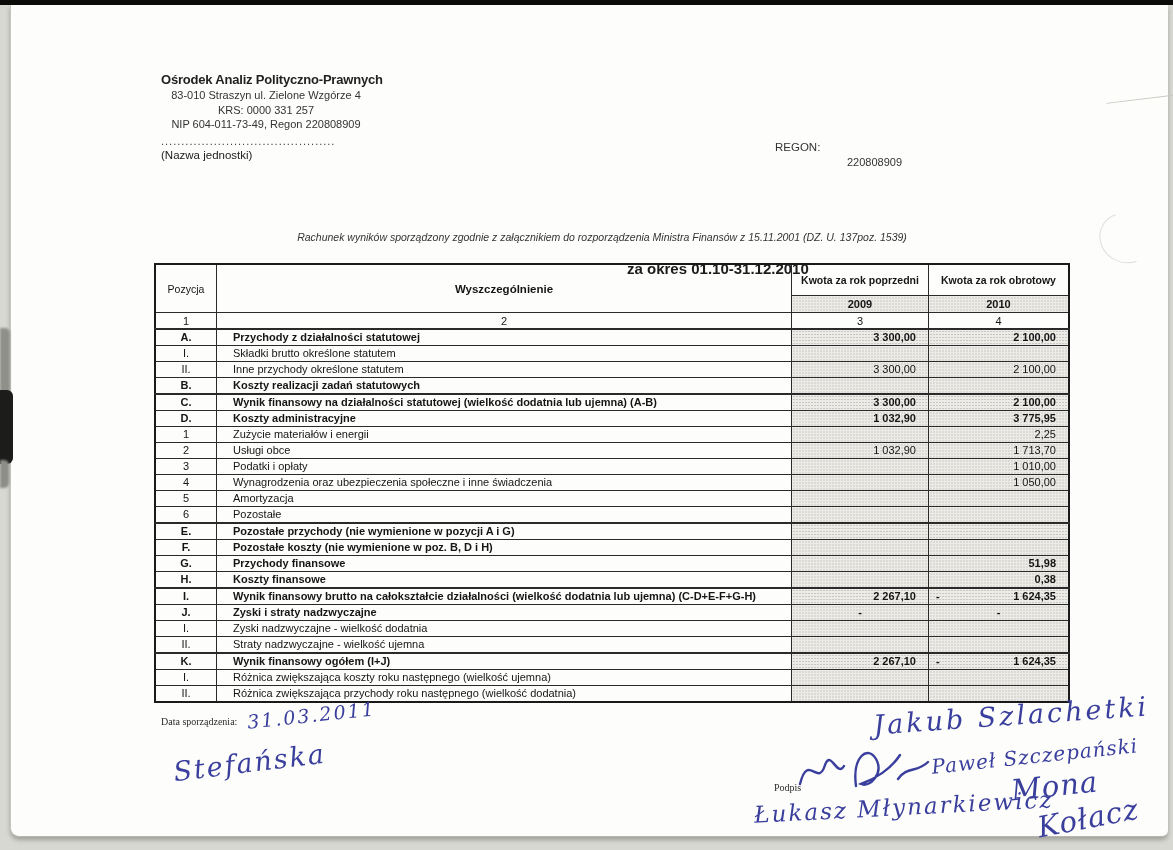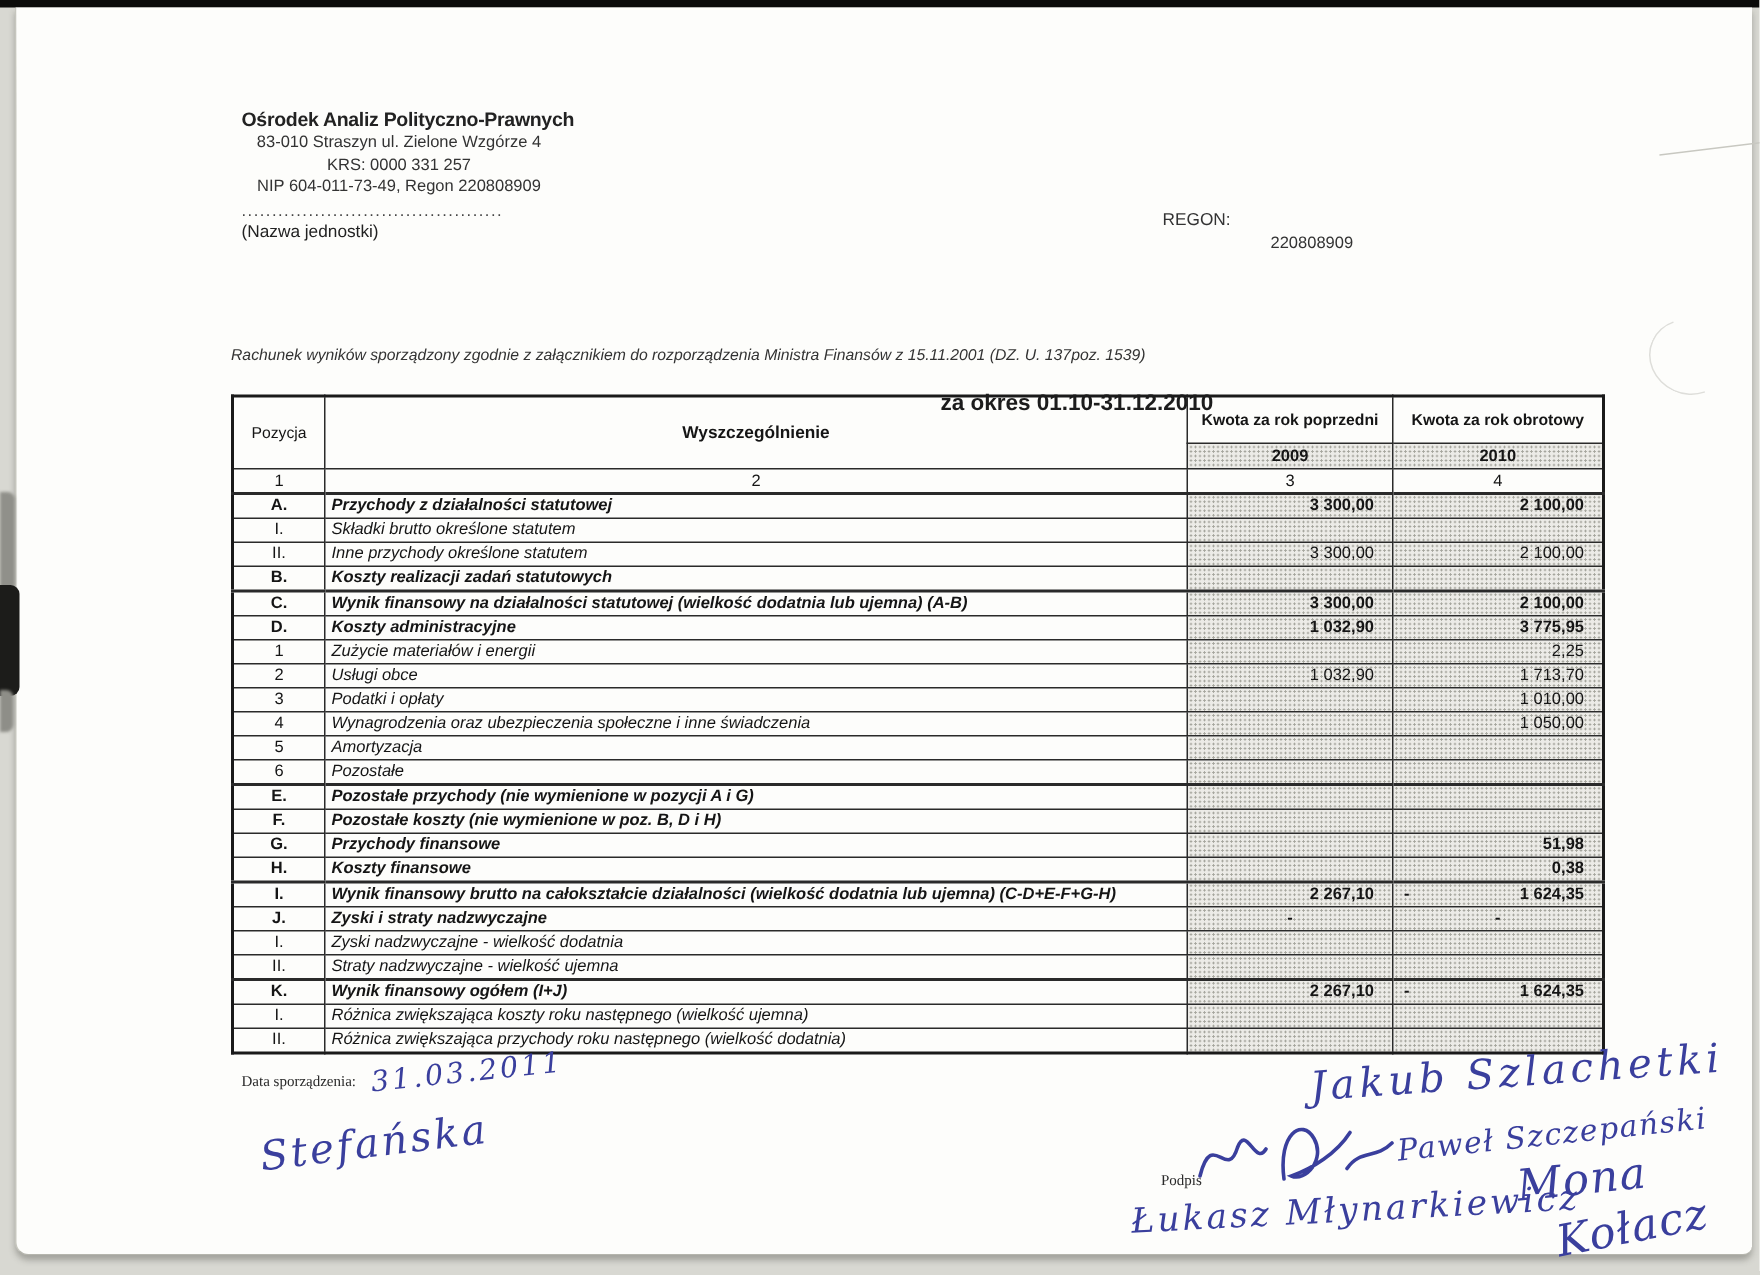--- a/index.html
+++ b/index.html
@@ -36,40 +36,40 @@
   .lh-name{font-size:13px;font-weight:bold;letter-spacing:-0.2px;white-space:nowrap;color:#222;}
   .lh-line{font-size:11px;color:#333;white-space:nowrap;}
   .lh-dots{font-size:11px;text-align:left;letter-spacing:1px;color:#444;margin-top:2px;white-space:nowrap;overflow:hidden;}
   .lh-caption{font-size:11.5px;text-align:left;color:#222;}
 
   .regon-label{position:absolute;left:764px;top:136px;font-size:11.5px;color:#333;}
   .regon-value{position:absolute;left:836px;top:151px;font-size:11px;color:#333;}
 
   .title{position:absolute;left:143px;top:163px;width:714px;text-align:center;font-size:15px;font-weight:bold;color:#1c1c1c;}
   .period{position:absolute;left:616px;top:208px;font-size:15px;font-weight:bold;color:#1c1c1c;margin-top:47px;}
-  .note{position:absolute;left:143px;top:226px;width:896px;text-align:left;font-size:10.5px;font-style:italic;color:#333;}
+  .note{position:absolute;left:143px;top:226px;width:896px;text-align:center;font-size:10.5px;font-style:italic;color:#333;}
 
   
   table.pl{
     position:absolute;left:143px;top:258px;width:885px;
     border-collapse:collapse;table-layout:fixed;
     font-size:11px;color:#151515;
   }
   table.pl{border:2px solid #1a1a1a;}
   .pl th,.pl td{border:1px solid #2a2a2a;padding:0 3px;overflow:hidden;white-space:nowrap;}
   .pl thead th{font-weight:bold;}
   .pl .h-poz{width:54px;font-weight:normal;font-size:10.5px;}
   .pl .h-name{width:568px;font-size:11.5px;}
   .pl .h-amt{width:130px;font-size:10.5px;height:30px;}
   .pl .h-amt2{width:133px;}
   .pl .h-year{height:16px;font-size:11px;}
   .pl tr.colnum td{height:15px;text-align:center;border-bottom-width:2px;font-size:11px;}
   .pl tbody td{height:15px;line-height:15px;}
   .pl td.col-pos{text-align:center;}
-  .pl td.col-name{padding-left:4px;font-style:italic;}
+  .pl td.col-name{padding-left:16px;}
   .pl td.col-val{text-align:right;padding-right:12px;}
   .pl td.col-val.center{text-align:center;padding-right:3px;}
   .pl .b{font-weight:bold;}
   .pl tr.thick-top td{border-top-width:2px;}
   .shaded{
     background-color:#ecebe7;
     background-image:radial-gradient(circle,#a6a69e 0.7px, rgba(0,0,0,0) 0.8px);
     background-size:3px 3px;
   }
   .minus{float:left;padding-left:4px;}

